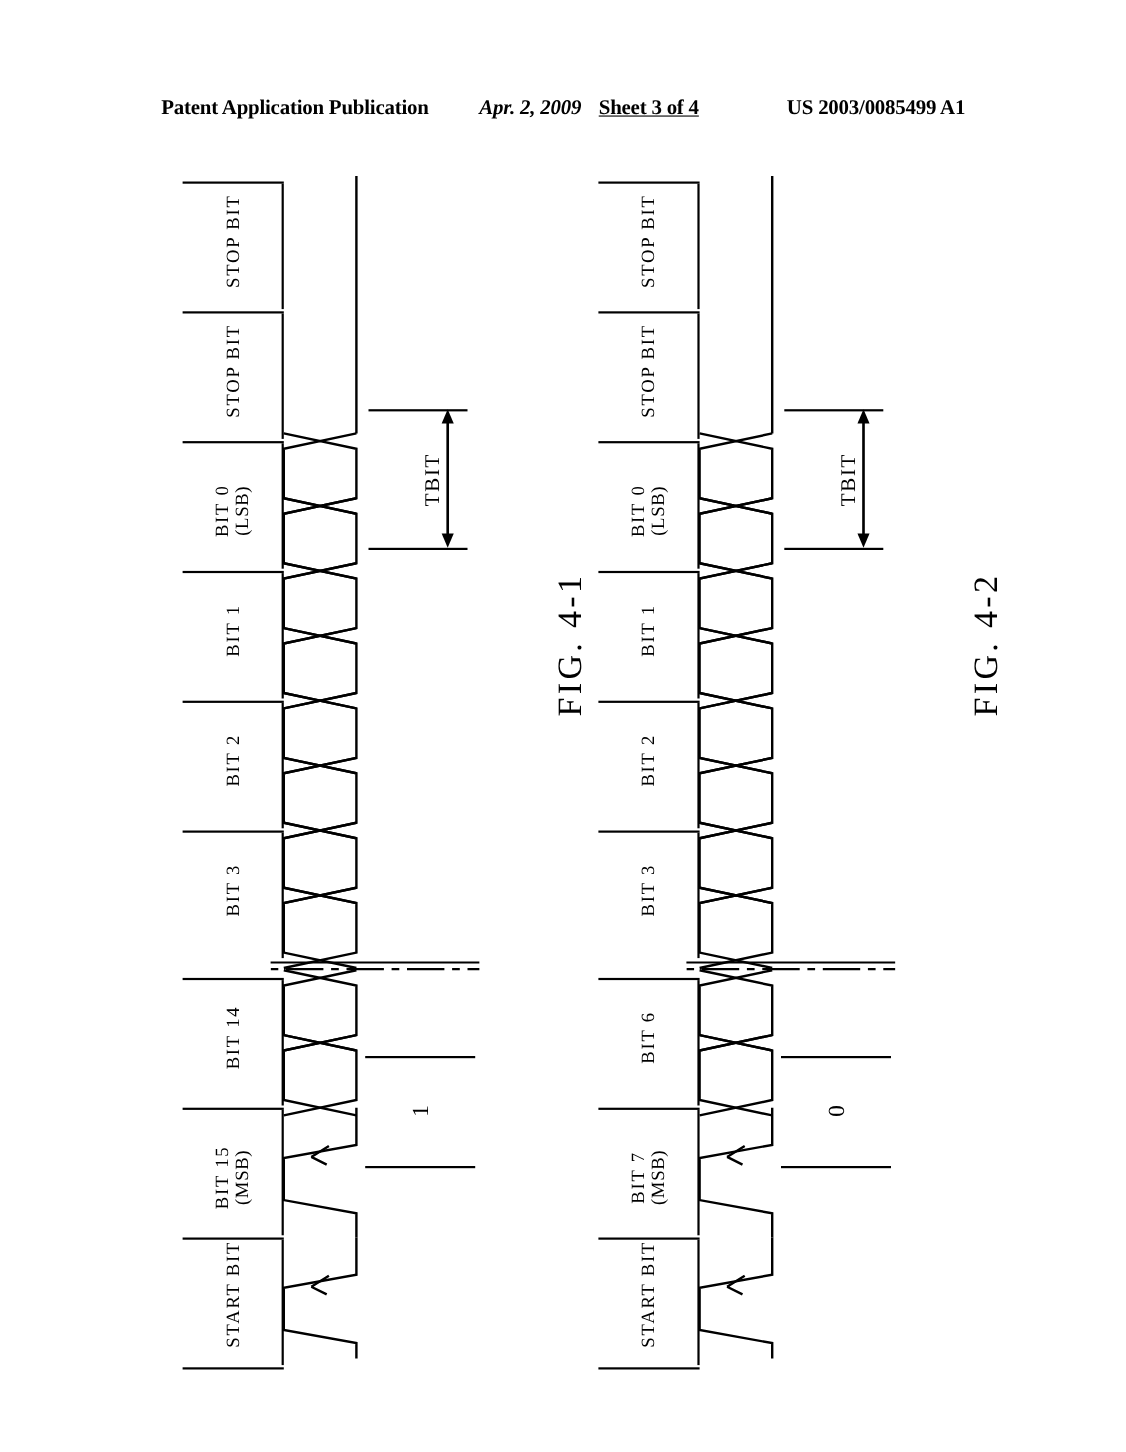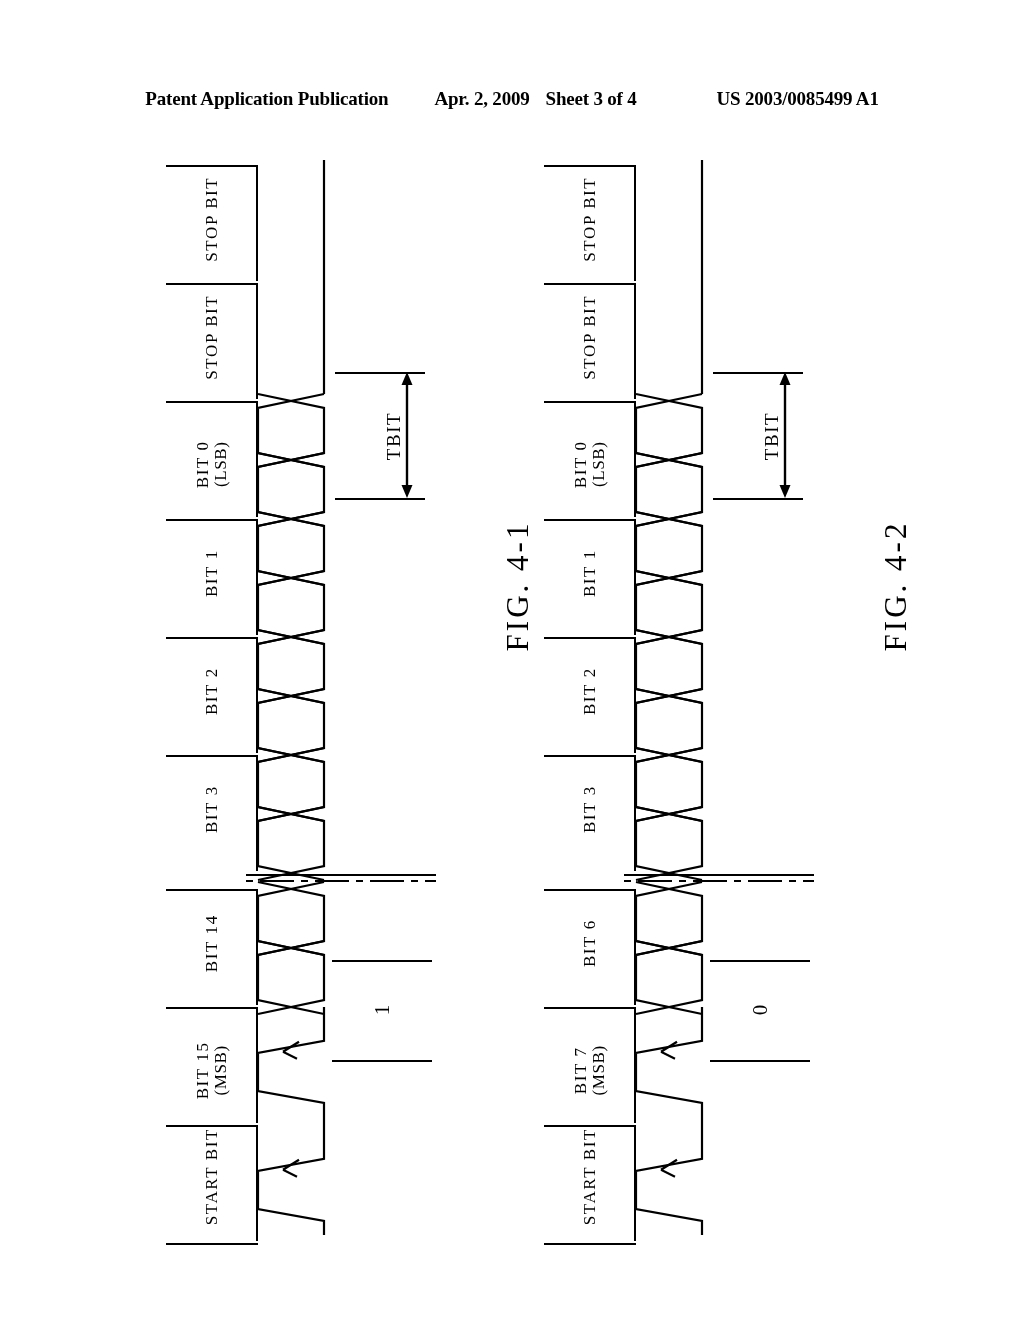--- a/index.html
+++ b/index.html
@@ -26,22 +26,22 @@
     height: 30px;
     display: flex;
     align-items: center;
     justify-content: center;
     white-space: nowrap;
     font-weight: bold;
     font-size: 19px;
     letter-spacing: -0.2px;
   }
   #page-header .hdr-pub   { margin-right: 46px; }
-  #page-header .hdr-date  { margin-right: 16px; }
-  #page-header .hdr-sheet { margin-right: 80px; }
+  #page-header .hdr-date  { margin-right: 16px; font-style: italic; }
+  #page-header .hdr-sheet { margin-right: 80px; text-decoration: underline; }
 
   
   .figure {
     position: absolute;
     top: 0;
     width: 420px;
     height: 1320px;
   }
   #figure-4-1 { left: 150px; }
   #figure-4-2 { left: 528px; }

